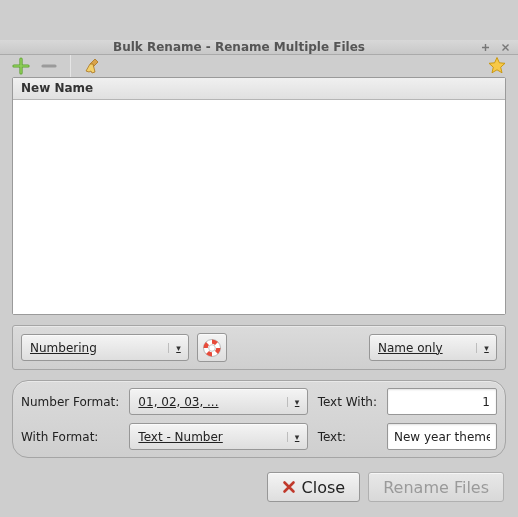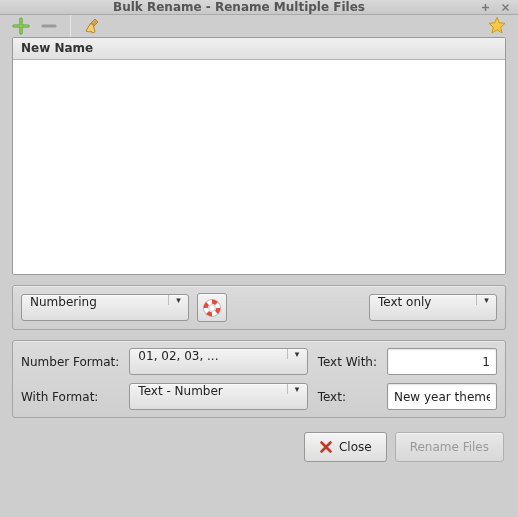--- a/index.html
+++ b/index.html
@@ -1,18 +1,18 @@
 <!DOCTYPE html>
 <html><head>
 <meta charset="utf-8">
 <style>
 * { box-sizing: border-box; margin: 0; padding: 0; font-family: "DejaVu Sans", "Liberation Sans", Arial, sans-serif; }
 html, body { width: 518px; height: 517px; overflow: hidden; background: #cecece; }
 
-.window { width: 518px; height: 391px; background: #cecece; display: flex; flex-direction: column; }
+.window { width: 518px; height: 391px; background: #cecece; display: flex; flex-direction: column; margin-top: 40px; }
 
 .titlebar { height: 24px; background: linear-gradient(to bottom, #d8d8d8, #c8c8c8); display: flex; align-items: center; border-bottom: 1px solid #aaa; padding: 0 6px; }
 .titlebar .title { flex: 1; text-align: center; font-size: 12px; font-weight: bold; color: #555; }
 .titlebar .win-btn { width: 14px; height: 14px; margin-left: 6px; display: flex; align-items: center; justify-content: center; color: #777; font-size: 11px; cursor: pointer; }
 
 .toolbar { height: 34px; display: flex; align-items: center; padding: 0 10px; gap: 6px; }
 .tool-sep { width: 1px; height: 22px; background: #b5b5b5; margin: 0 4px; border-right: 1px solid #e5e5e5; }
 .tool-icon { width: 22px; height: 22px; display: flex; align-items: center; justify-content: center; }
 .toolbar .spacer { flex: 1; }
 
@@ -20,35 +20,35 @@
 
 .list-panel { border: 1px solid #9a9a9a; background: #fff; border-radius: 2px; height: 238px; display: flex; flex-direction: column; box-shadow: inset 0 1px 2px rgba(0,0,0,0.1); }
 .list-header { display: flex; height: 22px; background: linear-gradient(to bottom, #f0f0f0, #e0e0e0); border-bottom: 1px solid #b5b5b5; }
 .list-header .col { font-size: 12px; color: #333; padding: 3px 8px; border-right: 1px solid #c5c5c5; }
 .list-header .col:first-child { width: 244px; }
 .list-header .col:last-child { flex: 1; border-right: none; font-weight: bold; }
 .list-body { flex: 1; background: #fff; }
 
 .row-panel { border: 1px solid #a5a5a5; border-radius: 3px; background: linear-gradient(to bottom, #dbdbdb, #cfcfcf); padding: 7px 8px; box-shadow: inset 0 1px 0 rgba(255,255,255,0.4); }
 .row-panel.row1 { display: flex; align-items: center; gap: 8px; }
-.row-panel.row2 { display: grid; grid-template-columns: auto 1fr auto 110px; gap: 8px 10px; align-items: center; }
+.row-panel.row2 { display: grid; grid-template-columns: auto 1fr auto 110px; gap: 8px 10px; align-items: center; border-radius: 16px; }
 
-.combo { height: 27px; background: linear-gradient(to bottom, #f4f4f4, #dedede); border: 1px solid #979797; border-radius: 3px; display: flex; align-items: flex-start; padding: 0 6px 0 8px; font-size: 12px; color: #222; cursor: pointer; position: relative; box-shadow: inset 0 1px 0 rgba(255,255,255,0.6); }
+.combo { height: 27px; background: linear-gradient(to bottom, #f4f4f4, #dedede); border: 1px solid #979797; border-radius: 3px; display: flex; align-items: center; padding: 0 6px 0 8px; font-size: 12px; color: #222; cursor: pointer; position: relative; box-shadow: inset 0 1px 0 rgba(255,255,255,0.6); text-decoration: underline; }
 .combo .combo-text { flex: 1; white-space: nowrap; overflow: hidden; }
 .combo .chevron { width: 14px; text-align: center; color: #333; font-size: 9px; padding-left: 6px; border-left: 1px solid #bdbdbd; margin-left: 4px; }
 
 .icon-btn { width: 30px; height: 29px; background: linear-gradient(to bottom, #f4f4f4, #dedede); border: 1px solid #979797; border-radius: 3px; display: flex; align-items: center; justify-content: center; cursor: pointer; box-shadow: inset 0 1px 0 rgba(255,255,255,0.6); }
 
 .label { font-size: 12px; color: #222; white-space: nowrap; }
 
 .text-input { height: 27px; background: #fff; border: 1px solid #979797; border-radius: 2px; padding: 0 6px; font-size: 12px; color: #222; box-shadow: inset 0 1px 2px rgba(0,0,0,0.12); }
 .text-input.num { text-align: right; }
 
 .footer { display: flex; justify-content: flex-end; gap: 8px; padding: 4px 2px 2px 2px; }
-.btn { height: 30px; padding: 0 14px; background: linear-gradient(to bottom, #f4f4f4, #dedede); border: 1px solid #979797; border-radius: 3px; display: flex; align-items: center; gap: 6px; font-size: 12px; color: #222; cursor: pointer; box-shadow: inset 0 1px 0 rgba(255,255,255,0.6); }
+.btn { height: 30px; padding: 0 14px; background: linear-gradient(to bottom, #f4f4f4, #dedede); border: 1px solid #979797; border-radius: 3px; display: flex; align-items: center; gap: 6px; font-size: 16px; color: #222; cursor: pointer; box-shadow: inset 0 1px 0 rgba(255,255,255,0.6); }
 .btn.disabled { color: #9a9a9a; cursor: default; background: linear-gradient(to bottom, #e8e8e8, #d8d8d8); border-color: #b0b0b0; }
 </style>
 </head>
 <body>
 
 <div class="window">
 
   <div class="titlebar">
     <span class="title">Bulk Rename - Rename Multiple Files</span>
     <span class="win-btn">
@@ -106,21 +106,21 @@
       </div>
       <div class="icon-btn">
         <svg width="20" height="20" viewBox="0 0 20 20">
           <circle cx="10" cy="10" r="8.5" fill="#fff" stroke="#b8b8b8" stroke-width="1"></circle>
           <path d="M10 1.5a8.5 8.5 0 0 1 6 2.5l-3 3a4.3 4.3 0 0 0-3-1.2zM18.5 10a8.5 8.5 0 0 1-2.5 6l-3-3a4.3 4.3 0 0 0 1.2-3zM10 18.5a8.5 8.5 0 0 1-6-2.5l3-3a4.3 4.3 0 0 0 3 1.2zM1.5 10a8.5 8.5 0 0 1 2.5-6l3 3A4.3 4.3 0 0 0 5.8 10z" fill="#e74c3c"></path>
           <circle cx="10" cy="10" r="3.3" fill="#fff" stroke="#b8b8b8" stroke-width="0.8"></circle>
         </svg>
       </div>
       <div style="flex:1"></div>
       <div class="combo" style="width:128px">
-        <span class="combo-text">Text only</span>
+        <span class="combo-text">Name only</span>
         <span class="chevron">▾</span>
       </div>
     </div>
 
     <div class="row-panel row2">
       <span class="label">Number Format:</span>
       <div class="combo">
         <span class="combo-text">01, 02, 03, ...</span>
         <span class="chevron">▾</span>
       </div>

